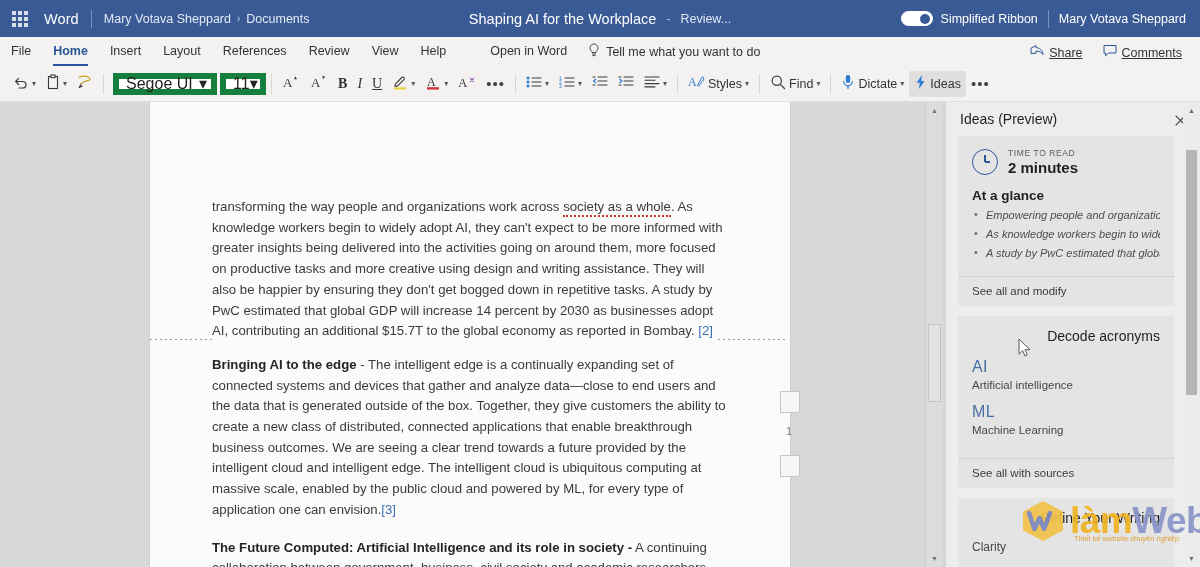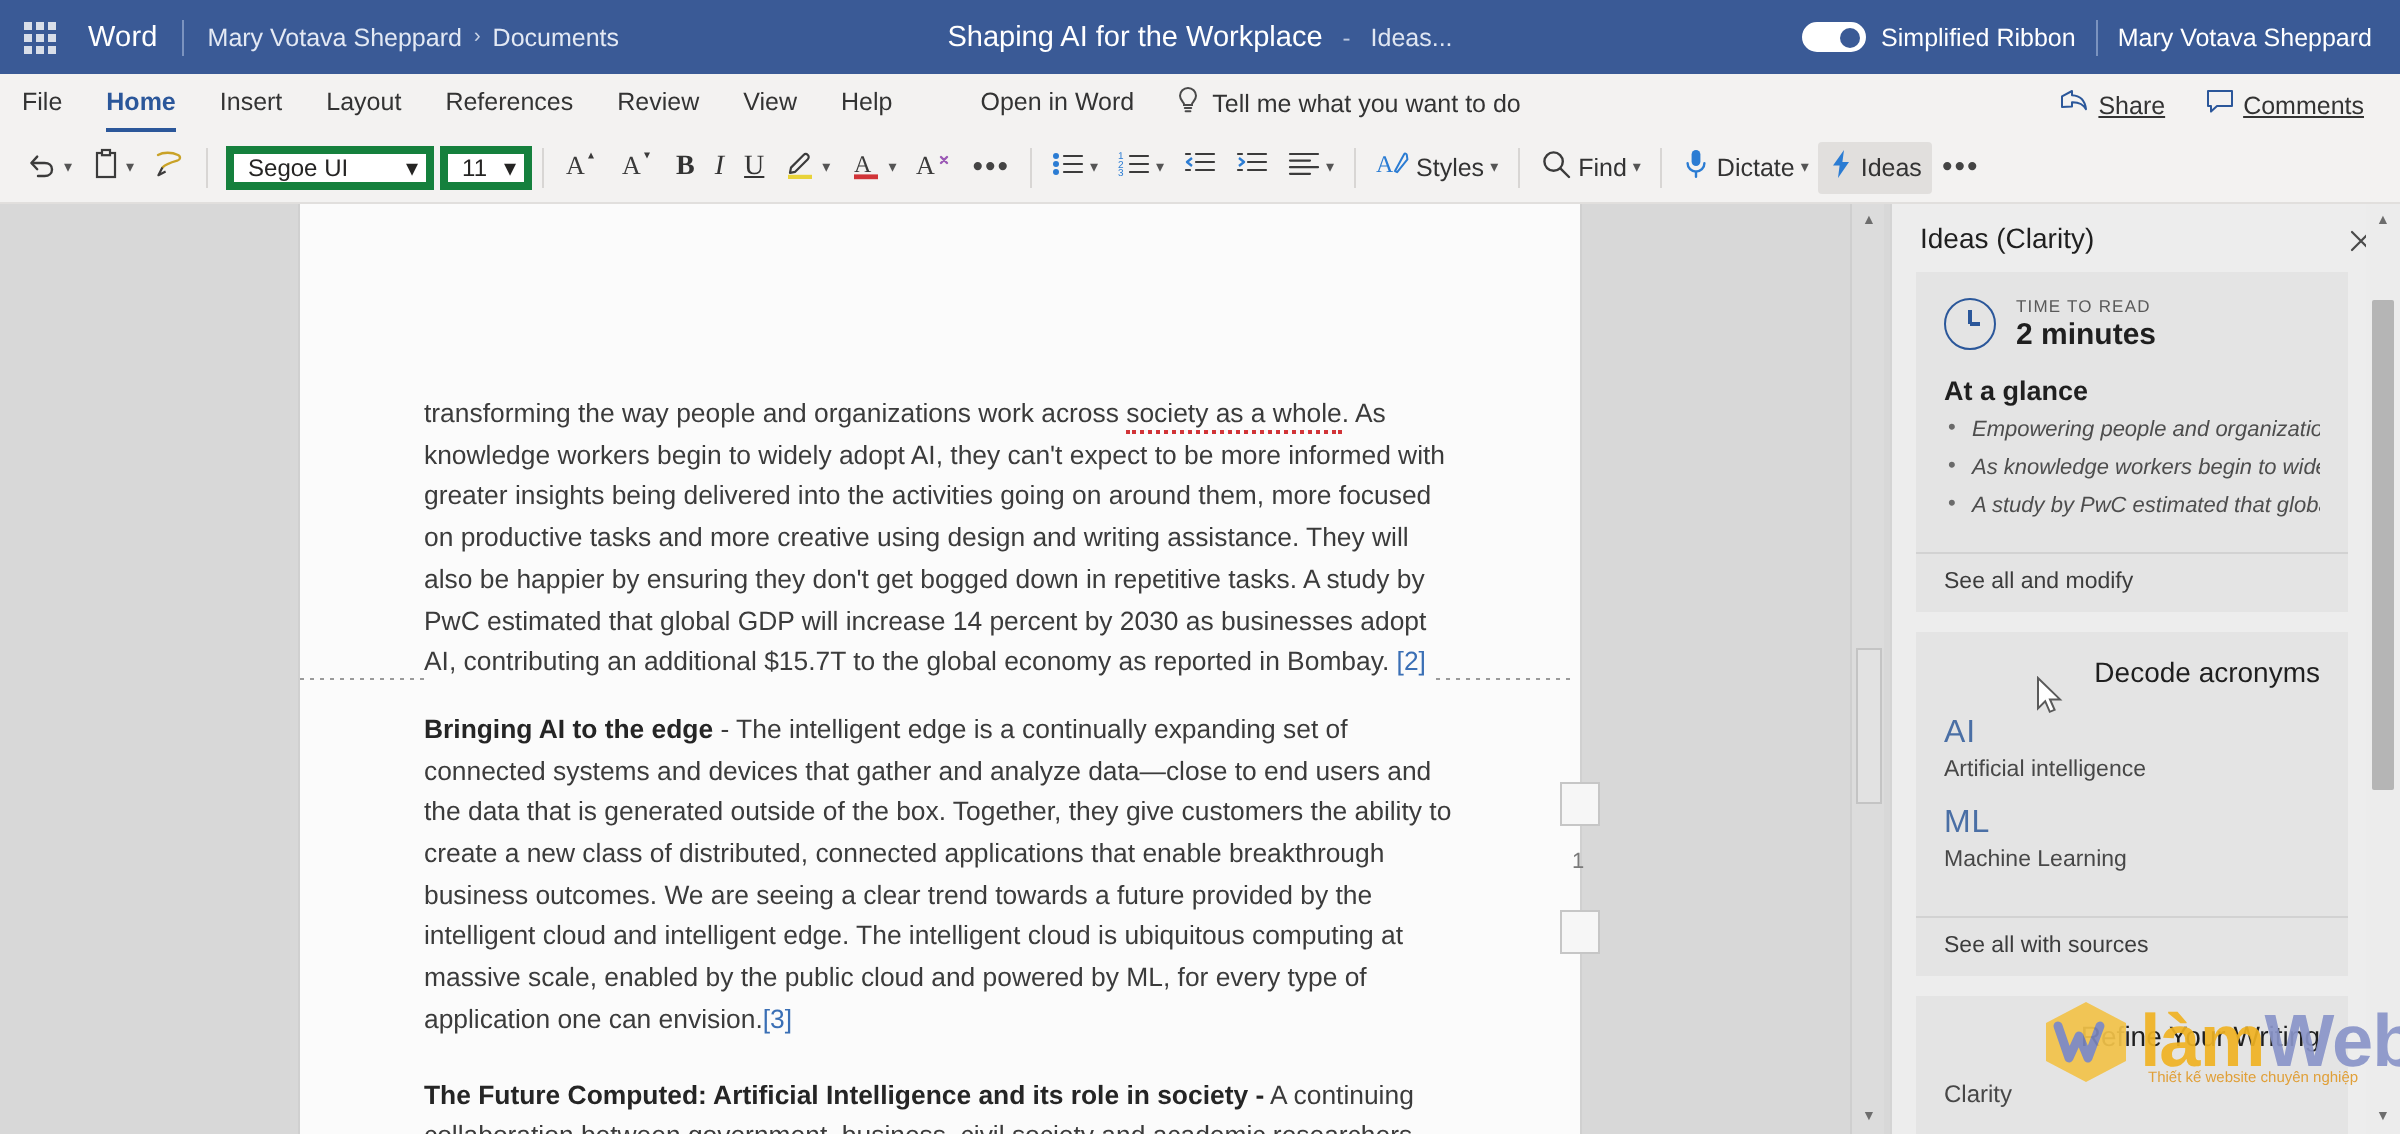--- a/index.html
+++ b/index.html
@@ -92,23 +92,23 @@
   }
   .rb {
     display: flex; align-items: center; gap: 3px;
     height: 26px; padding: 0 5px; cursor: pointer; border-radius: 2px;
     white-space: nowrap;
   }
   .rb.pressed { background: #e1dfdd; }
   .rb .chev { font-size: 8px; color: #555; }
   .rb-sep { width: 1px; height: 20px; background: #d8d6d4; margin: 0 5px; }
   .font-box, .size-box {
-    height: 22px; background: #ffffff; border: 4px solid #15803d;
+    height: 22px; background: #ffffff; border: 6px solid #15803d;
     display: flex; align-items: center; justify-content: space-between;
-    padding: 0 4px 0 7px; font-size: 12px; color: #252423; cursor: pointer; text-align: center;
+    padding: 0 4px 0 7px; font-size: 16px; color: #252423; cursor: pointer; text-align: center;
   }
   .font-box { width: 104px; margin-left: 4px; }
   .size-box { width: 46px; margin-left: 3px; }
   .ico { display: inline-block; line-height: 1; }
 
   
   .workspace {
     position: absolute; top: 102px; left: 0; width: 1200px; height: 465px;
     background: #d8d8d8;
   }
@@ -287,21 +287,21 @@
     <div class="tb-sep"></div>
     <div class="breadcrumb">
       <span>Mary Votava Sheppard</span>
       <span class="chev">›</span>
       <span>Documents</span>
     </div>
 
     <div class="doc-title-wrap">
       <span class="doc-title">Shaping AI for the Workplace</span>
       <span class="dash">-</span>
-      <span class="saving">Ideas...</span>
+      <span class="saving">Review...</span>
     </div>
 
     <div class="tb-right">
       <div class="toggle-wrap">
         <span class="toggle"></span>
         <span class="toggle-label">Simplified Ribbon</span>
       </div>
       <span class="tb-sep2"></span>
       <span class="user-name">Mary Votava Sheppard</span>
     </div>
@@ -584,21 +584,21 @@
 
       <div class="doc-sb">
         <div class="sb-arrow up">▲</div>
         <div class="doc-sb-thumb"></div>
         <div class="sb-arrow down">▼</div>
       </div>
     </div>
 
     <div class="ideas-pane">
       <div class="ideas-head">
-        <span class="ideas-title">Ideas (Clarity)</span>
+        <span class="ideas-title">Ideas (Preview)</span>
         <span class="ideas-close">
           <svg width="11" height="11" viewBox="0 0 11 11" fill="none">
             <path d="M1 1l9 9M10 1l-9 9" stroke="#4a4a4a" stroke-width="1.1" stroke-linecap="round"></path>
           </svg>
         </span>
       </div>
 
       <div class="ideas-body">
 
         <div class="card">

